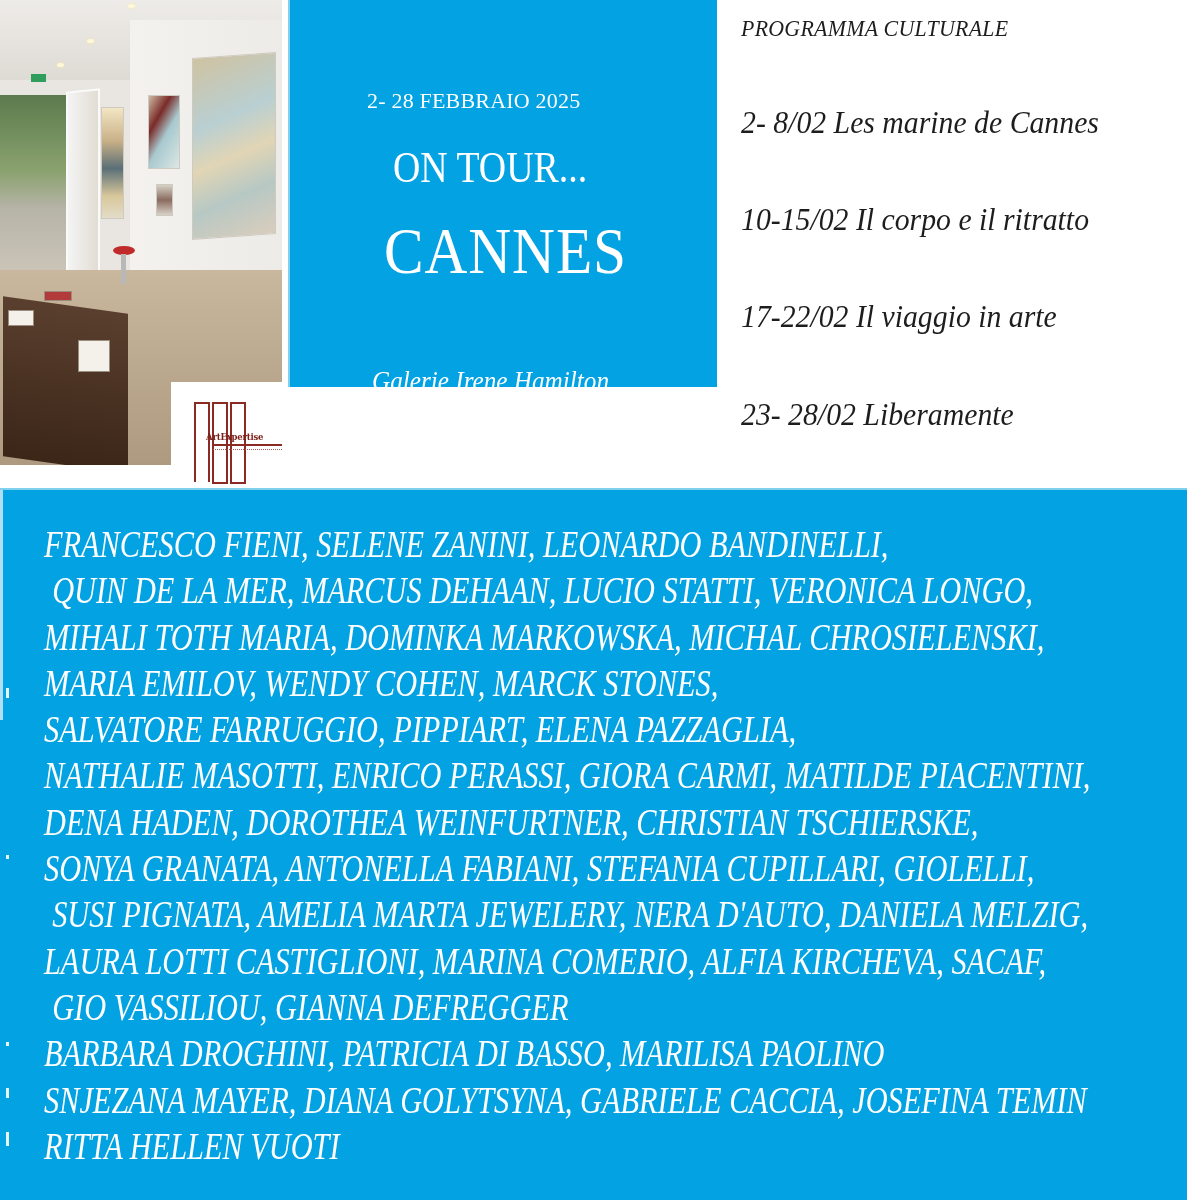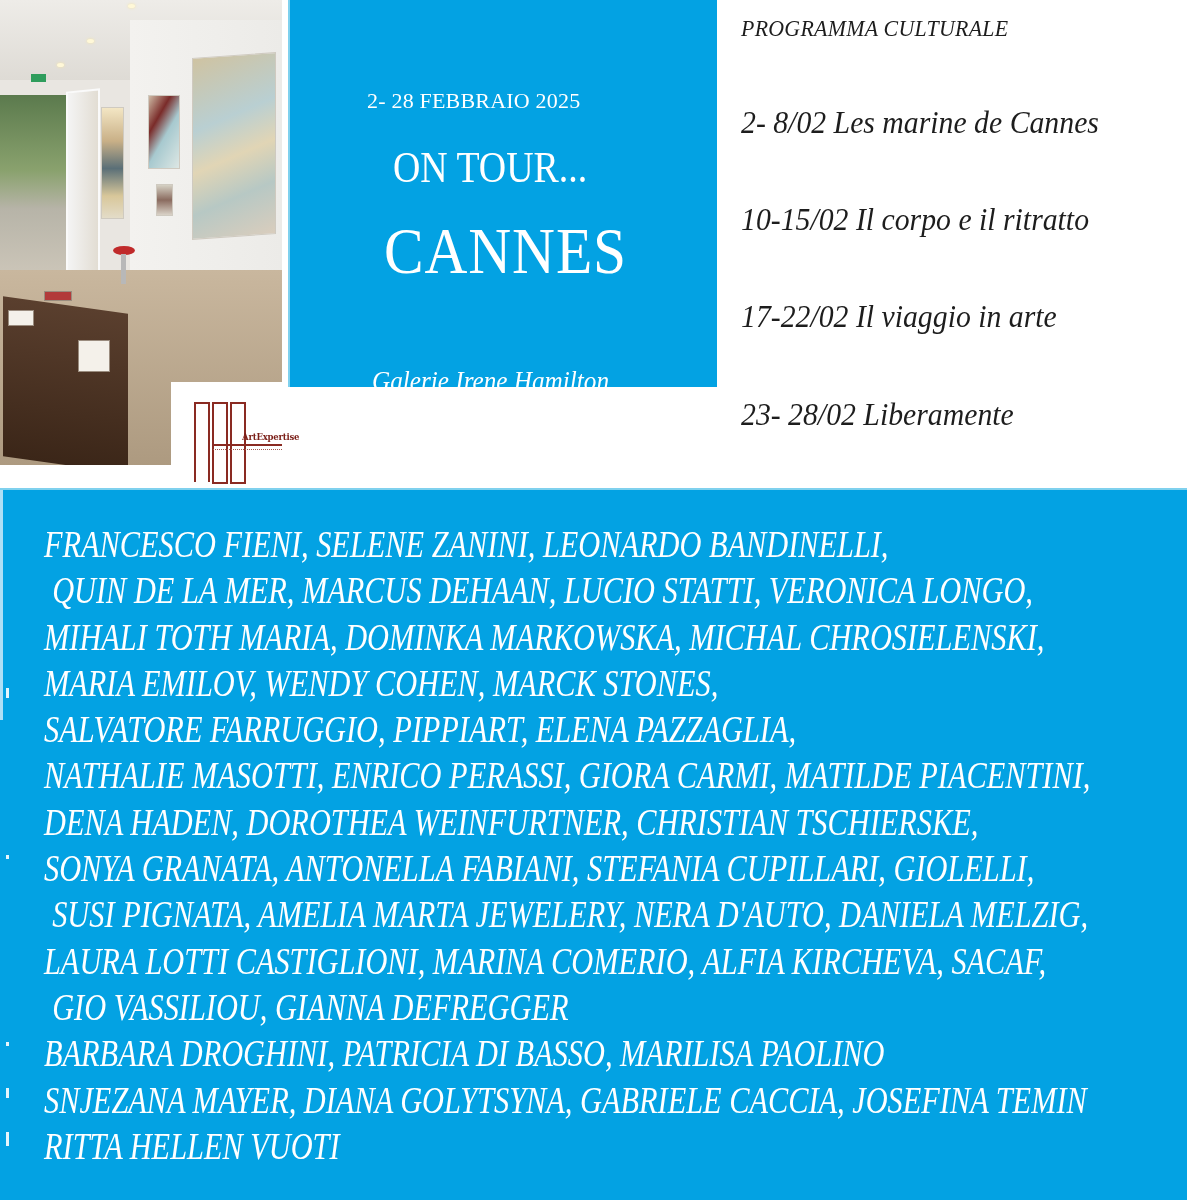--- a/index.html
+++ b/index.html
@@ -20,21 +20,21 @@
     .photo .p4 { left: 192px; top: 55px; width: 82px; height: 180px; background: linear-gradient(160deg, #cfc3a2 0%, #b9cfd2 35%, #e1d5b5 55%, #b7c8c4 75%, #d9cdbd 100%); transform: skewY(-4deg); }
     .photo .floor { position: absolute; left: 0; top: 270px; width: 282px; height: 195px; background: linear-gradient(#c9b79e, #ad9a80); }
     .photo .stool { position: absolute; left: 113px; top: 246px; width: 22px; height: 9px; background: #c02a2a; border-radius: 50%; }
     .photo .stool-leg { position: absolute; left: 121px; top: 254px; width: 5px; height: 30px; background: #b8b8b8; }
     .photo .table { position: absolute; left: 3px; top: 305px; width: 125px; height: 160px; background: linear-gradient(#5a3f2e, #3b2618); transform: skewY(8deg); }
     .photo .book { position: absolute; background: #f4f1ea; border: 1px solid #9a8c7e; }
 
     
     .logo { position: absolute; left: 171px; top: 382px; width: 111px; height: 105px; background: #ffffff; }
     .logo .bar { position: absolute; border: 2px solid #8a2a22; }
-    .logo .name { position: absolute; left: 43px; top: 50px; font-family: "DejaVu Serif", serif; font-size: 8.5px; font-weight: bold; color: #7a1e17; letter-spacing: -0.2px; padding-left: 28px; }
+    .logo .name { position: absolute; left: 35px; top: 50px; font-family: "DejaVu Serif", serif; font-size: 8.5px; font-weight: bold; color: #7a1e17; letter-spacing: -0.2px; }
     .logo .underline { position: absolute; left: 42px; top: 62px; width: 69px; height: 2px; background: #8a2a22; }
     .logo .tagline { position: absolute; left: 42px; top: 64px; width: 69px; height: 3px; border-bottom: 1px dotted #a55a52; }
 
     
     .center-panel { position: absolute; left: 288px; top: 0; width: 432px; height: 387px; background: #03a2e3; border-left: 2px solid #7fd1ee; color: #ffffff; font-family: "Liberation Serif", serif; }
     .center-panel .dates { position: absolute; left: 77px; top: 88px; font-size: 22px; letter-spacing: 0.2px; font-style: normal; }
     .center-panel .on-tour { position: absolute; left: 103px; top: 142px; font-size: 44px; transform: scaleX(0.86); transform-origin: left; }
     .center-panel .city { position: absolute; left: 94px; top: 213px; font-size: 66px; transform: scaleX(0.9); transform-origin: left; letter-spacing: 1px; }
     .center-panel .venue { position: absolute; left: 82px; top: 365px; font-size: 28px; font-style: italic; transform: scaleX(0.9); transform-origin: left; }
     .center-panel .venue-city { position: absolute; left: 158px; top: 407px; font-size: 28px; font-style: italic; transform: scaleX(0.9); transform-origin: left; }

